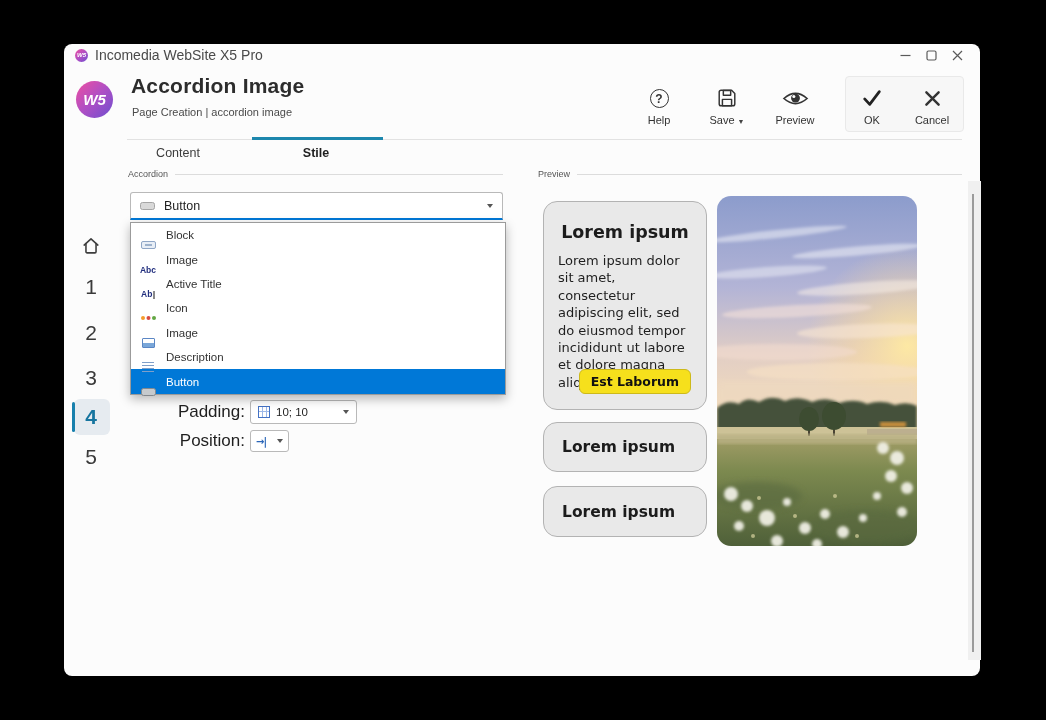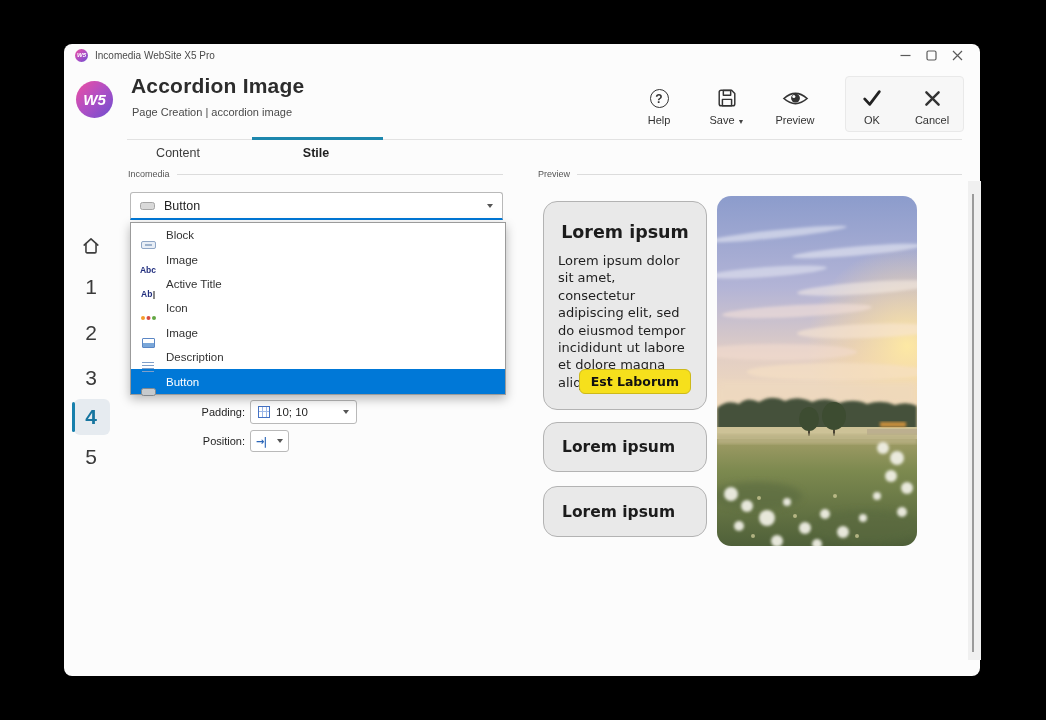--- a/index.html
+++ b/index.html
@@ -8,21 +8,21 @@
   .window{position:absolute;left:64px;top:44px;width:916px;height:632px;background:#fcfcfc;
           border-radius:8px;box-shadow:0 10px 30px rgba(0,0,0,.65);}
   .abs{position:absolute;}
 
   
   .titlebar{position:absolute;left:0;top:0;width:100%;height:22px;display:flex;align-items:center;
             padding-left:11px;box-sizing:border-box;border-radius:8px 8px 0 0;}
   .tb-logo{width:13px;height:13px;border-radius:50%;margin-right:7px;flex:0 0 auto;
            background:linear-gradient(135deg,#ee4fa0 0%,#b14fc4 50%,#6d4ecf 100%);
            color:#fff;font:italic 700 6px/13px "Liberation Sans",sans-serif;text-align:center;}
-  .tb-title{font-size:10px;color:#4a4a4a;}
+  .tb-title{font-size:14px;color:#4a4a4a;}
   .win-controls{position:absolute;right:10px;top:0;height:22px;display:flex;align-items:center;}
   .wc{width:26px;height:20px;display:flex;align-items:center;justify-content:center;cursor:default;}
 
   
   .logo-big{left:12px;top:37px;width:37px;height:37px;border-radius:50%;
             background:linear-gradient(135deg,#ee4fa0 0%,#b14fc4 48%,#6d4ecf 100%);
             color:#fff;font:italic 700 15px/37px "Liberation Sans",sans-serif;text-align:center;}
   .page-title{left:67px;top:30px;font-size:21px;font-weight:700;color:#2c2c2c;letter-spacing:.2px;}
   .breadcrumb{left:68px;top:62px;font-size:11px;color:#4a4a4a;}
 
@@ -78,21 +78,21 @@
   .ic-cursor{display:inline-block;width:1.5px;height:8px;background:#8a8a8a;margin-left:1px;vertical-align:-2px;}
   .ic-dots{width:4px;height:4px;border-radius:50%;background:#f49c2c;
            box-shadow:5.5px 0 0 #d84a42,11px 0 0 #62a744;margin-right:11px;}
   .ic-desc{width:12px;height:10px;
            background:repeating-linear-gradient(to bottom,#7f9fc9 0,#7f9fc9 1.5px,transparent 1.5px,transparent 3px);}
   .ic-img{width:13px;height:10px;border:1px solid #5b87c5;background:linear-gradient(to bottom,#fff 45%,#7aa7d9 45%);
           border-radius:1px;box-sizing:border-box;}
   .ic-btnfill{width:15px;height:8px;border-radius:2.5px;background:#c6cacd;border:1px solid #83888d;box-sizing:border-box;}
 
   
-  .field-label{font-size:11px;color:#1f1f1f;text-align:right;}
+  .field-label{font-size:17px;color:#1f1f1f;text-align:right;}
   .combo-small{gap:6px;padding:0 7px;}
   .combo-val{font-size:11.5px;color:#1f1f1f;}
   .ic-grid{width:12px;height:12px;border:1.5px solid #4472c4;box-sizing:border-box;background:
            linear-gradient(#9db8e8,#9db8e8) 0 3.5px/12px 1px no-repeat,
            linear-gradient(#9db8e8,#9db8e8) 3px 0/1px 12px no-repeat,
            linear-gradient(#9db8e8,#9db8e8) 6.5px 0/1px 12px no-repeat,#fff;}
   .ic-pos{font:700 10px "DejaVu Sans",sans-serif;color:#2b66b8;letter-spacing:-1px;}
 
   
   .card{background:#e9e9e9;border:1.5px solid #b3b3b3;border-radius:14px;box-sizing:border-box;
@@ -199,21 +199,21 @@
   </div>
   <div class="abs side-sel-box"></div>
   <div class="abs side-sel-bar"></div>
   <div class="abs side-num" style="top:225px;">1</div>
   <div class="abs side-num" style="top:271px;">2</div>
   <div class="abs side-num" style="top:316px;">3</div>
   <div class="abs side-num selected" style="top:355px;">4</div>
   <div class="abs side-num" style="top:395px;">5</div>
 
   <div class="abs group-head" style="left:64px;top:124px;width:375px;">
-    <span class="glabel">Incomedia</span>
+    <span class="glabel">Accordion</span>
     <span class="gline"></span>
   </div>
 
   <div class="abs combo combo-elements">
     <span class="btn-shape"></span>
     <span class="combo-text">Button</span>
     <span class="caret"></span>
   </div>
 
   <div class="abs dropdown">

